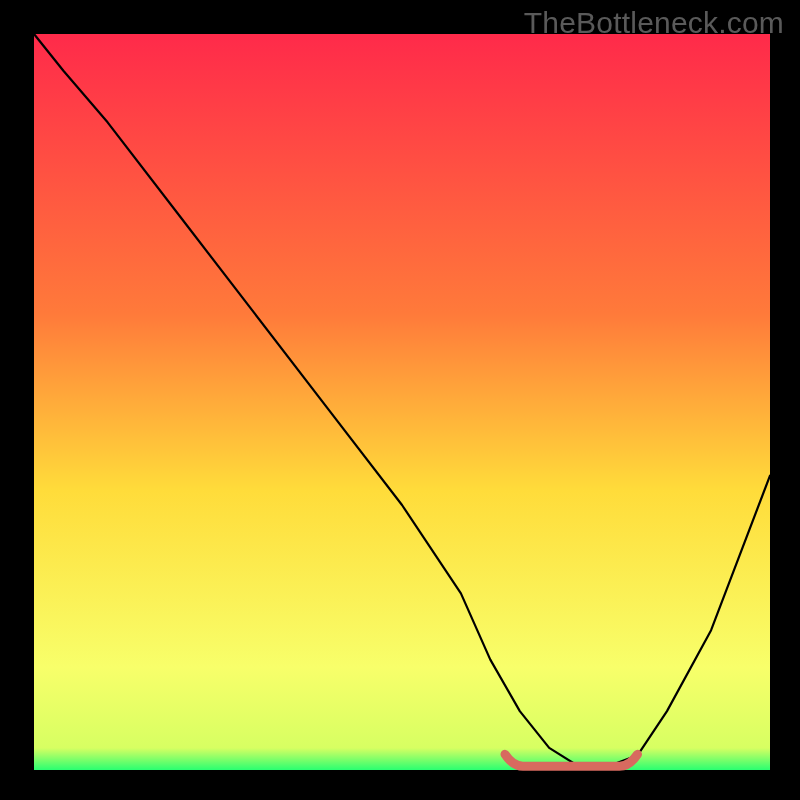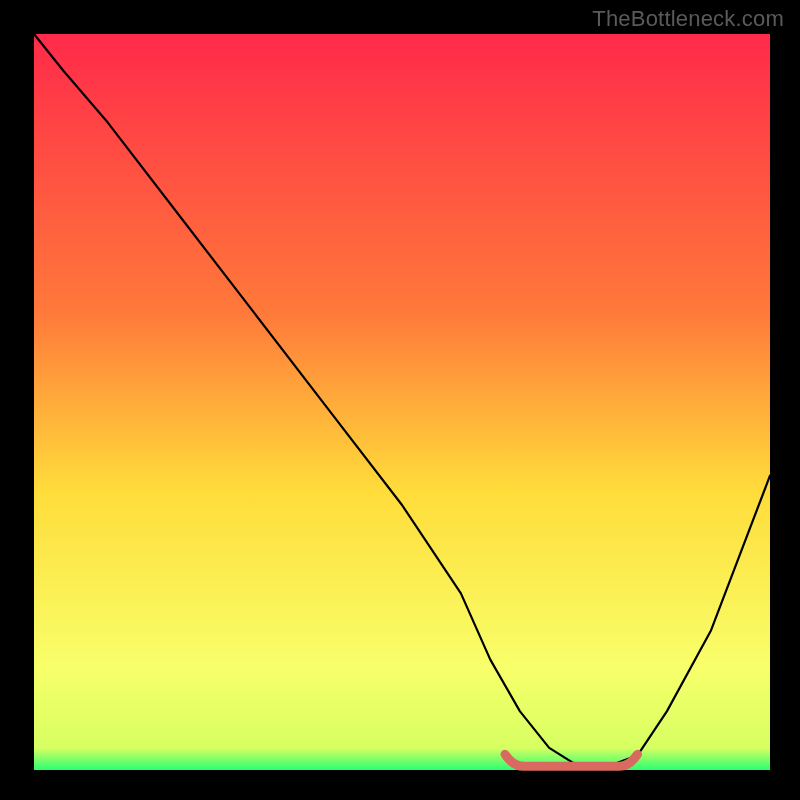--- a/index.html
+++ b/index.html
@@ -14,21 +14,21 @@
     position: relative;
     width: 800px;
     height: 800px;
   }
   .watermark {
     position: absolute;
     top: 6px;
     right: 16px;
     color: #5a5a5a;
     font-family: Arial, Helvetica, sans-serif;
-    font-size: 22px;
+    font-size: 30px;
     letter-spacing: 0.2px;
     z-index: 10;
   }
   svg.plot {
     position: absolute;
     left: 0;
     top: 0;
     width: 800px;
     height: 800px;
   }

